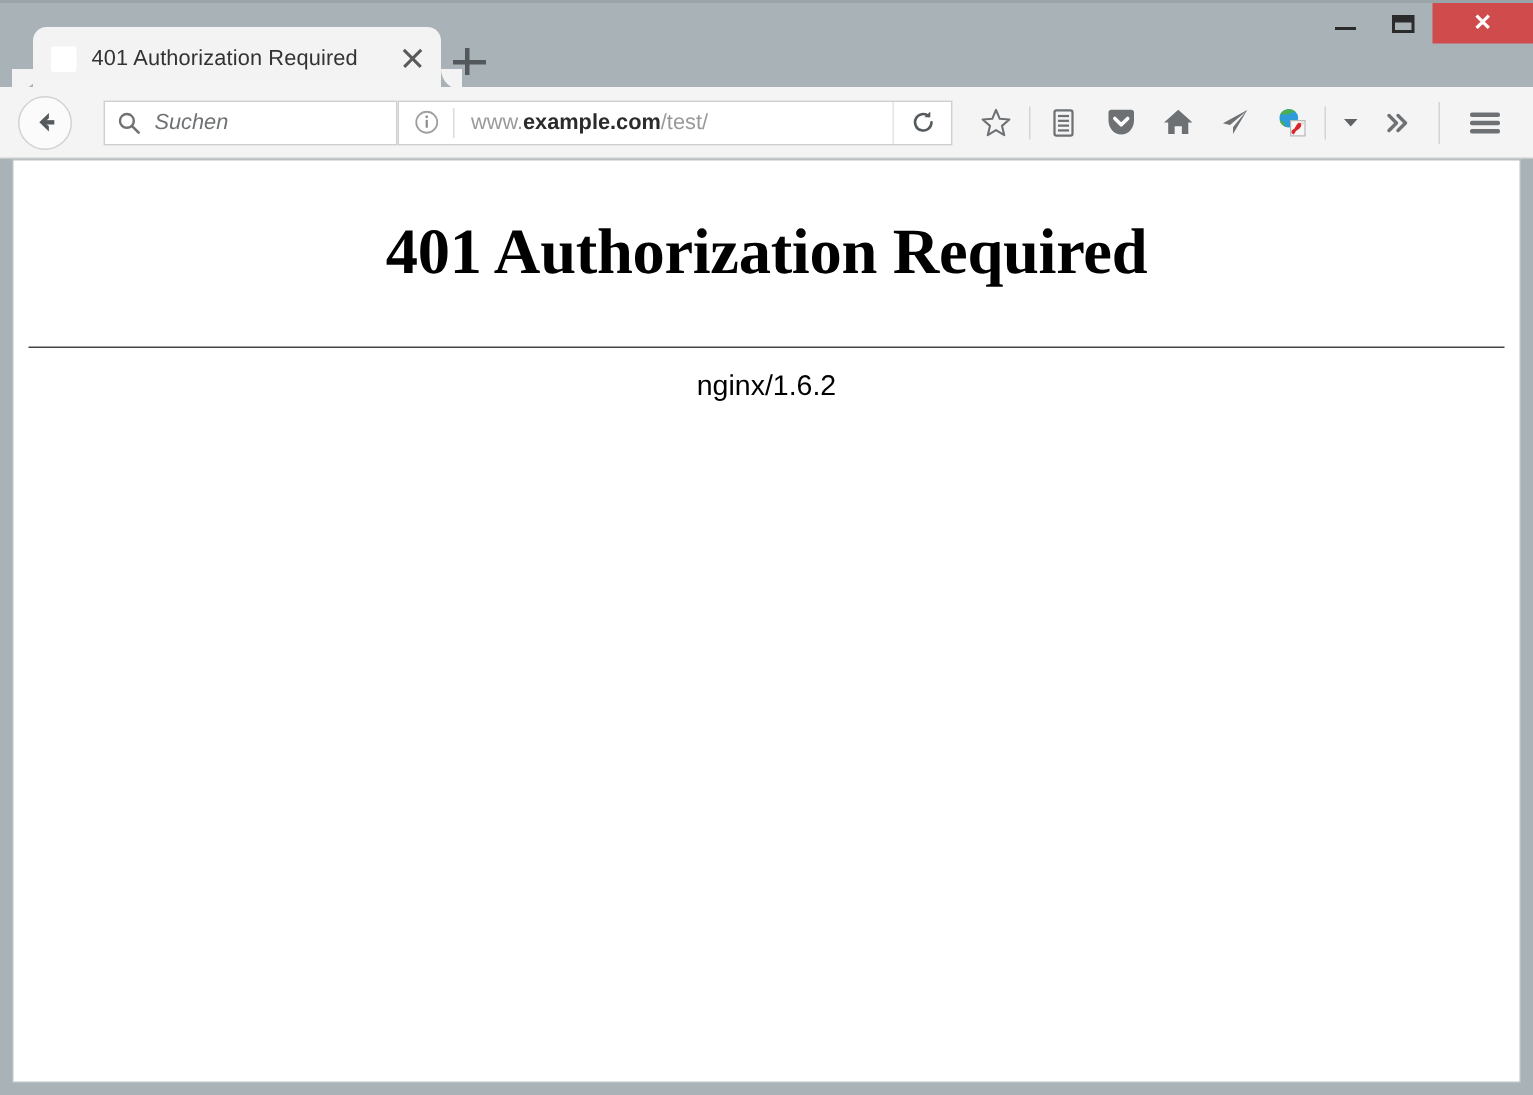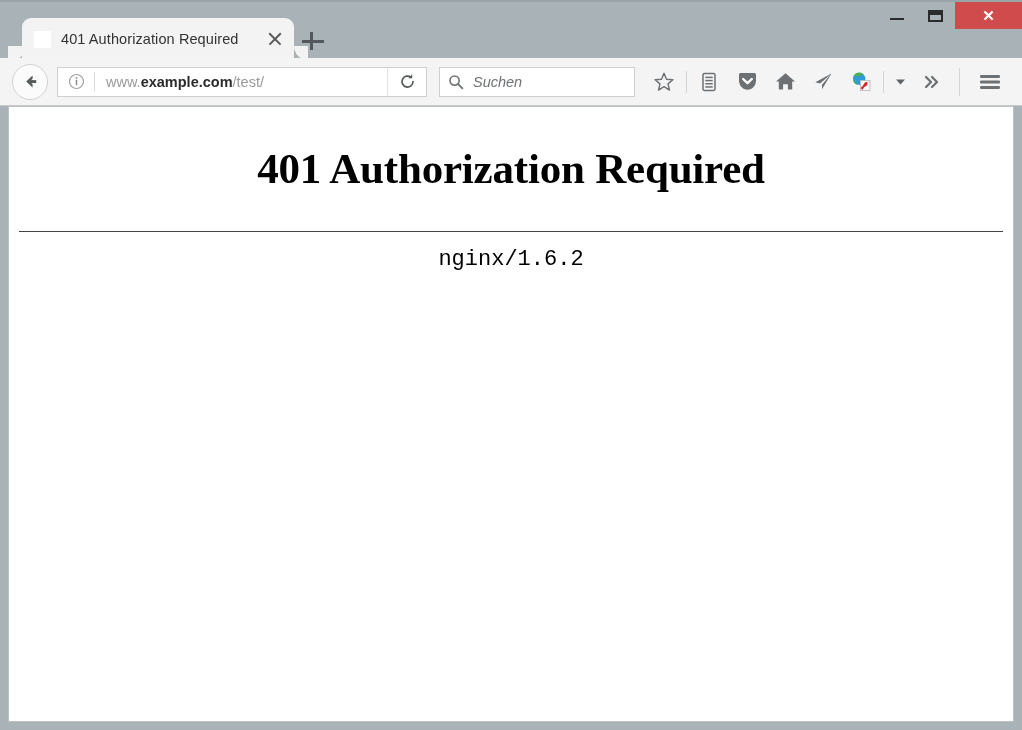--- a/index.html
+++ b/index.html
@@ -316,22 +316,22 @@
     padding-top: 37px;
     letter-spacing: -0.2px;
   }
   #page-rule {
     border: 0;
     border-top: 1px solid #444444;
     margin: 38px 10px 0 10px;
     height: 0;
   }
   #server-signature {
-    font-family: Liberation Mono, monospace;
-    font-size: 22px;
+    font-family: Liberation Sans, sans-serif;
+    font-size: 19px;
     text-align: center;
     color: #000000;
     margin: 0;
     padding-top: 15px;
   }
 
   svg { display: block; }
 </style>
 </head>
 <body>
@@ -362,53 +362,53 @@
 
   <div id="nav-toolbar">
 
     <div id="back-button">
       <span>
         <svg width="19" height="19" viewBox="0 0 19 19">
           <path d="M11.6 3.4 L5.2 9.5 L11.6 15.6 L11.6 12.2 L8.6 9.5 L11.6 6.8 Z" fill="#555a5d"></path>
           <rect x="8.4" y="8.1" width="6.8" height="2.9" fill="#555a5d"></rect>
         </svg>
       </span>
-    </div>
-
-    <div id="url-bar">
-      <div id="identity-box">
-        <span>
-          <svg width="17" height="17" viewBox="0 0 17 17">
-            <circle cx="8.5" cy="8.5" r="7" fill="none" stroke="#a0a0a0" stroke-width="1.2"></circle>
-            <circle cx="8.5" cy="4.9" r="0.95" fill="#8d8d8d"></circle>
-            <rect x="7.75" y="6.8" width="1.5" height="5.4" rx="0.6" fill="#8d8d8d"></rect>
-          </svg>
-        </span>
-      </div>
-      <div id="url-text"><span>www.</span><span class="host">example.com</span><span>/test/</span></div>
-      <div id="reload-button">
-        <span>
-          <svg width="17" height="17" viewBox="0 0 17 17">
-            <path d="M14 8.5 A5.5 5.5 0 1 1 12 4.3" fill="none" stroke="#555a5d" stroke-width="1.7" stroke-linecap="round"></path>
-            <path d="M13.2 1.3 L13.2 5.2 L9.3 5.2 Z" fill="#555a5d"></path>
-          </svg>
-        </span>
-      </div>
     </div>
 
     <div id="search-bar">
       <span>
         <svg width="16" height="16" viewBox="0 0 16 16">
           <circle cx="6.6" cy="6.6" r="4.6" fill="none" stroke="#6f7274" stroke-width="1.6"></circle>
           <line x1="10.1" y1="10.1" x2="14.4" y2="14.4" stroke="#6f7274" stroke-width="1.8" stroke-linecap="round"></line>
         </svg>
       </span>
       <span id="search-placeholder">Suchen</span>
     </div>
 
+    <div id="url-bar">
+      <div id="identity-box">
+        <span>
+          <svg width="17" height="17" viewBox="0 0 17 17">
+            <circle cx="8.5" cy="8.5" r="7" fill="none" stroke="#a0a0a0" stroke-width="1.2"></circle>
+            <circle cx="8.5" cy="4.9" r="0.95" fill="#8d8d8d"></circle>
+            <rect x="7.75" y="6.8" width="1.5" height="5.4" rx="0.6" fill="#8d8d8d"></rect>
+          </svg>
+        </span>
+      </div>
+      <div id="url-text"><span>www.</span><span class="host">example.com</span><span>/test/</span></div>
+      <div id="reload-button">
+        <span>
+          <svg width="17" height="17" viewBox="0 0 17 17">
+            <path d="M14 8.5 A5.5 5.5 0 1 1 12 4.3" fill="none" stroke="#555a5d" stroke-width="1.7" stroke-linecap="round"></path>
+            <path d="M13.2 1.3 L13.2 5.2 L9.3 5.2 Z" fill="#555a5d"></path>
+          </svg>
+        </span>
+      </div>
+    </div>
+
     <div id="toolbar-icons">
 
       <div class="tb-btn">
         <span>
           <svg width="22" height="22" viewBox="0 0 22 22">
             <path d="M11 2.3 L13.5 8.2 L19.9 8.7 L15.0 12.9 L16.5 19.1 L11 15.7 L5.5 19.1 L7.0 12.9 L2.1 8.7 L8.5 8.2 Z" fill="none" stroke="#6d7174" stroke-width="1.4" stroke-linejoin="round"></path>
           </svg>
         </span>
       </div>
 

